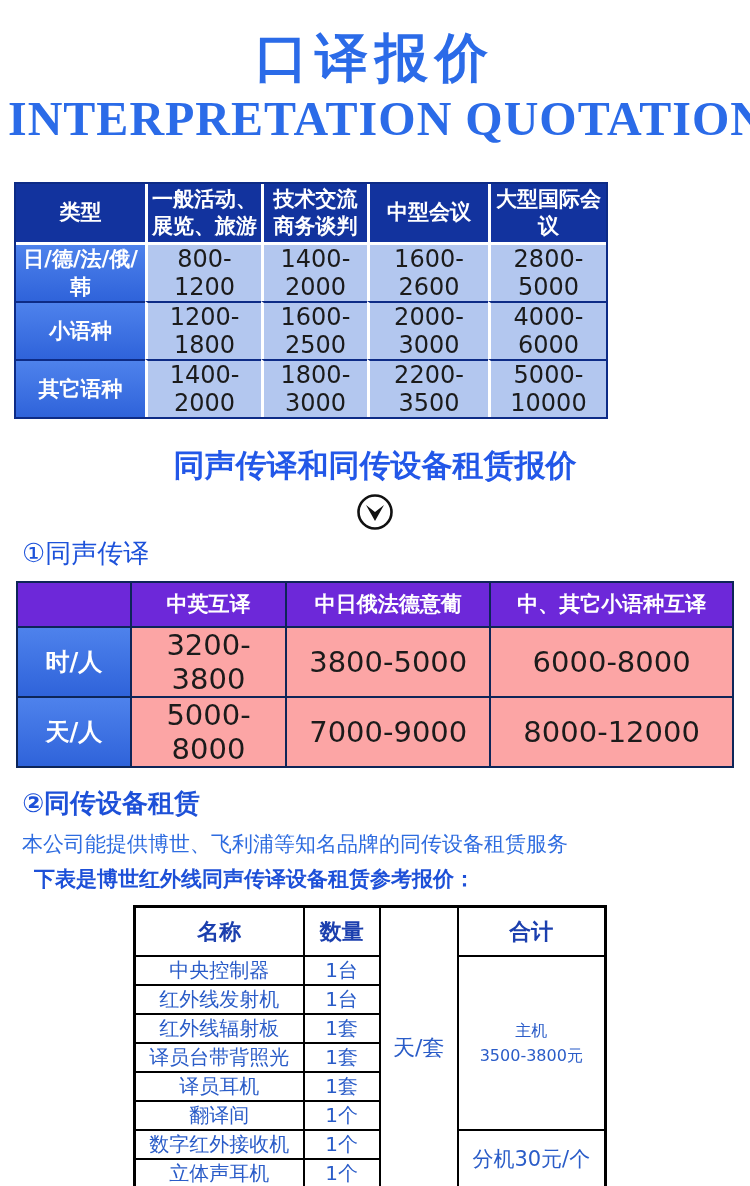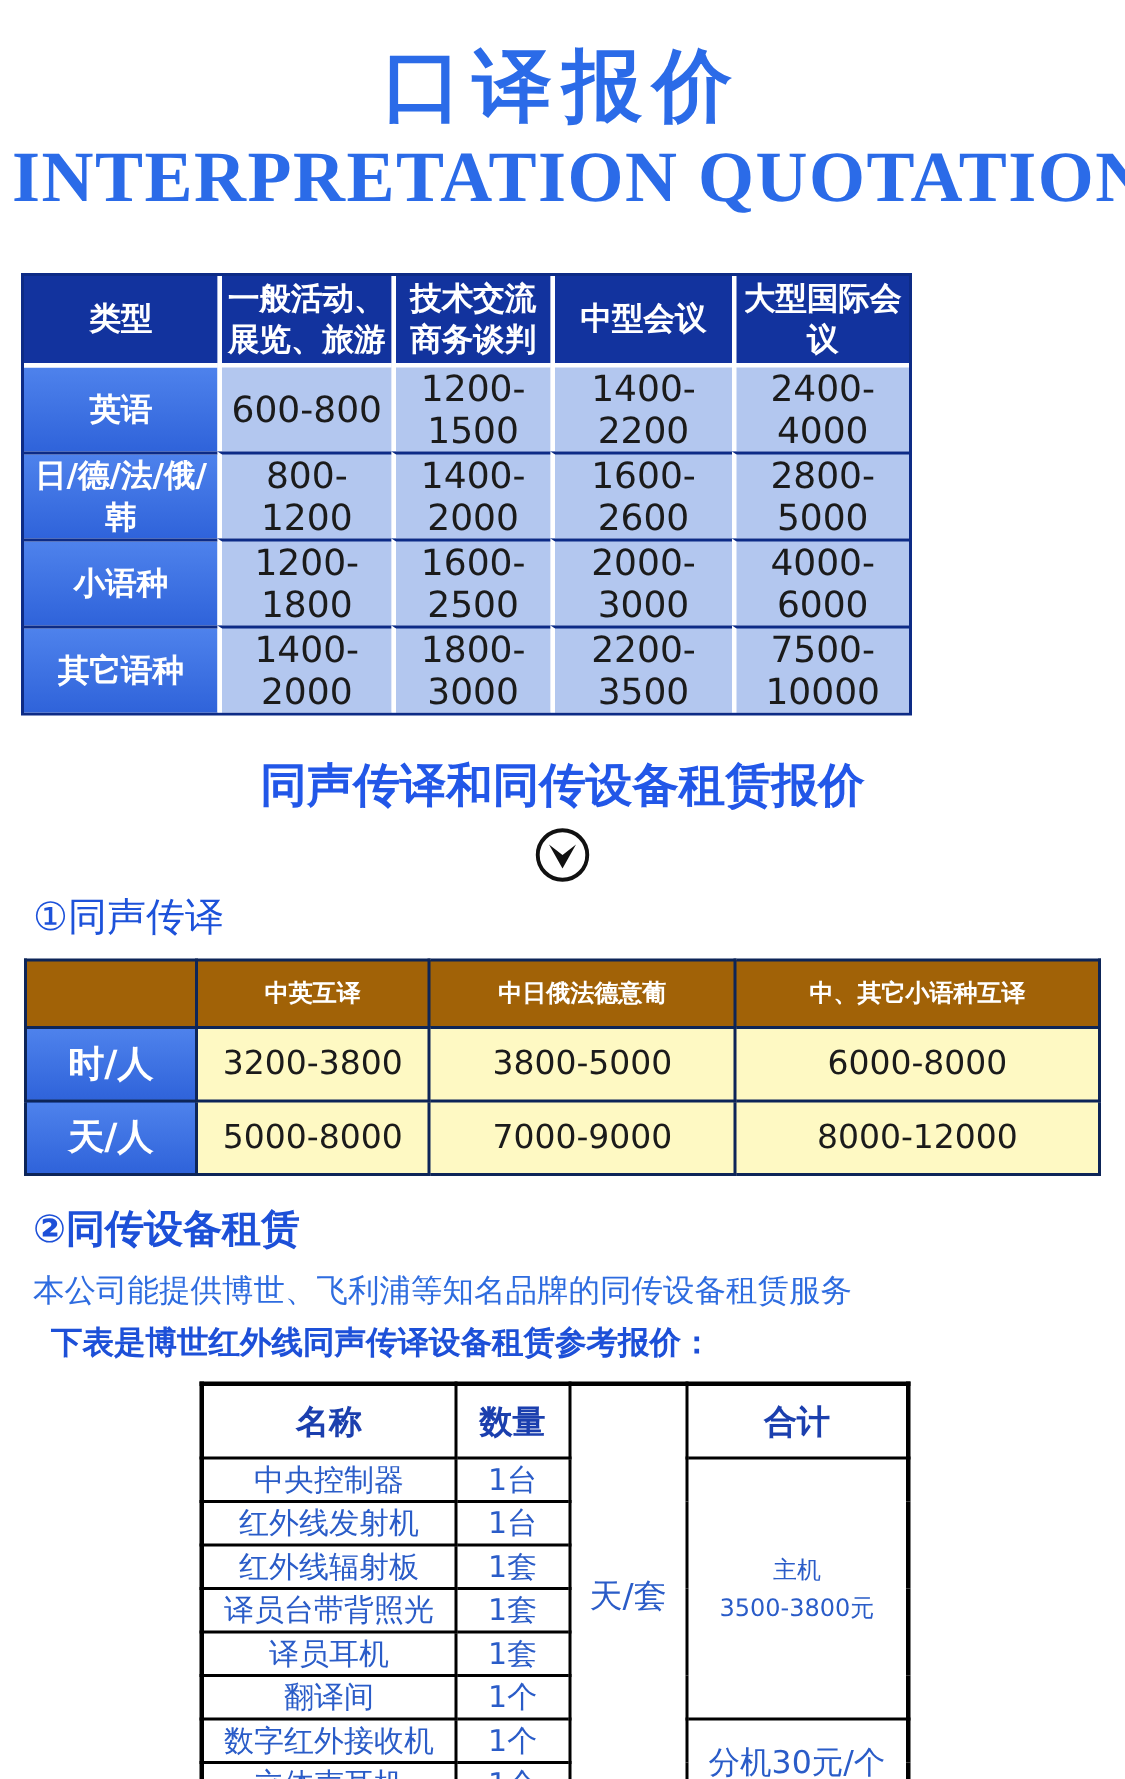--- a/index.html
+++ b/index.html
@@ -52,28 +52,28 @@
   .sub-label {
     margin: 2px 0 0 22px; font-size: 26px; font-weight: 500; color: #1d52da;
   }
   
   .t2 {
     width: 718px; margin: 10px 14px 0 16px; table-layout: fixed;
     border-collapse: collapse; border: 2px solid #0d2558;
   }
   .t2 th, .t2 td { border: 2px solid #0d2558; vertical-align: middle; text-align: center; }
   .t2 th {
-    background: #a16207; color: #ffffff; font-size: 16px; font-weight: bold; height: 45px;
+    background: #6d28d9; color: #ffffff; font-size: 21px; font-weight: bold; height: 45px;
   }
   .t2 td { height: 49px; }
   .t2 td.rowlabel {
     background: linear-gradient(180deg, #4e82ec, #2f63da);
     color: #ffffff; font-size: 24px; font-weight: bold;
   }
-  .t2 td.val { background: #fef9c3; color: #1b1b1b; font-size: 22px; }
+  .t2 td.val { background: #fca5a5; color: #1b1b1b; font-size: 29px; }
   
   .equip-title { margin: 18px 0 0 22px; font-size: 26px; font-weight: bold; color: #1d50d8; }
   .equip-desc  { margin: 9px 0 0 22px;  font-size: 21px; color: #2e6ce0; }
   .equip-intro { margin: 7px 0 0 34px;  font-size: 21px; font-weight: bold; color: #1d50d8; }
   
   .t3 {
     width: 474px; margin: 12px 0 0 133px; table-layout: fixed;
     border-collapse: collapse; border: 3px solid #000000;
     color: #2a5cc8; 
   }
@@ -121,46 +121,39 @@
           <div></div>
         </th>
       <th>
           <div>大型国际会议</div>
           <div></div>
         </th>
     </tr>
   </thead>
   <tbody>
     <tr>
-      <td class="rowlabel">英语</td>
-      <td class="val">600-800</td>
-      <td class="val">1200-1500</td>
-      <td class="val">1400-2200</td>
-      <td class="val">2400-4000</td>
-    </tr>
-    <tr>
       <td class="rowlabel">日/德/法/俄/韩</td>
       <td class="val">800-1200</td>
       <td class="val">1400-2000</td>
       <td class="val">1600-2600</td>
       <td class="val">2800-5000</td>
     </tr>
     <tr>
       <td class="rowlabel">小语种</td>
       <td class="val">1200-1800</td>
       <td class="val">1600-2500</td>
       <td class="val">2000-3000</td>
       <td class="val">4000-6000</td>
     </tr>
     <tr>
       <td class="rowlabel">其它语种</td>
       <td class="val">1400-2000</td>
       <td class="val">1800-3000</td>
       <td class="val">2200-3500</td>
-      <td class="val">7500-10000</td>
+      <td class="val">5000-10000</td>
     </tr>
   </tbody>
 </table>
 
 <div class="mid-title">同声传译和同传设备租赁报价</div>
 <div class="arrow-wrap">
   <svg width="40" height="40" viewBox="0 0 40 40">
     <circle cx="20" cy="20" r="16.5" fill="none" stroke="#111111" stroke-width="2.6"></circle>
     <polygon points="11,13 20,20 29,13 20,29" fill="#111111"></polygon>
   </svg>

